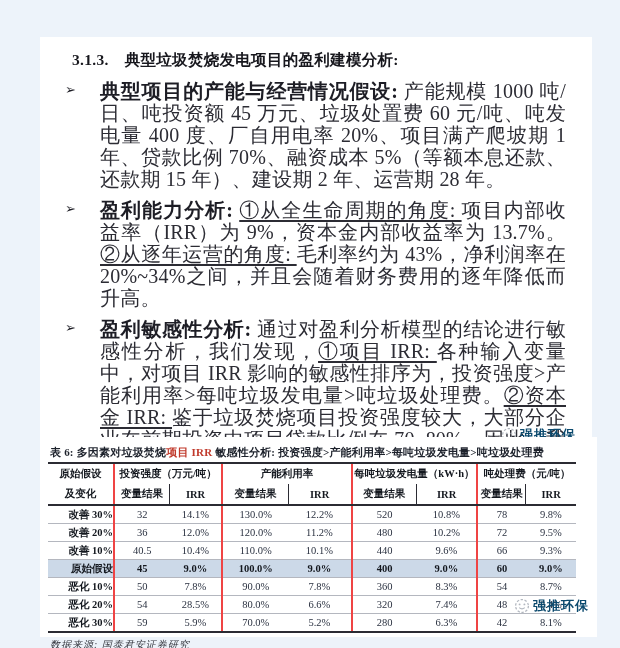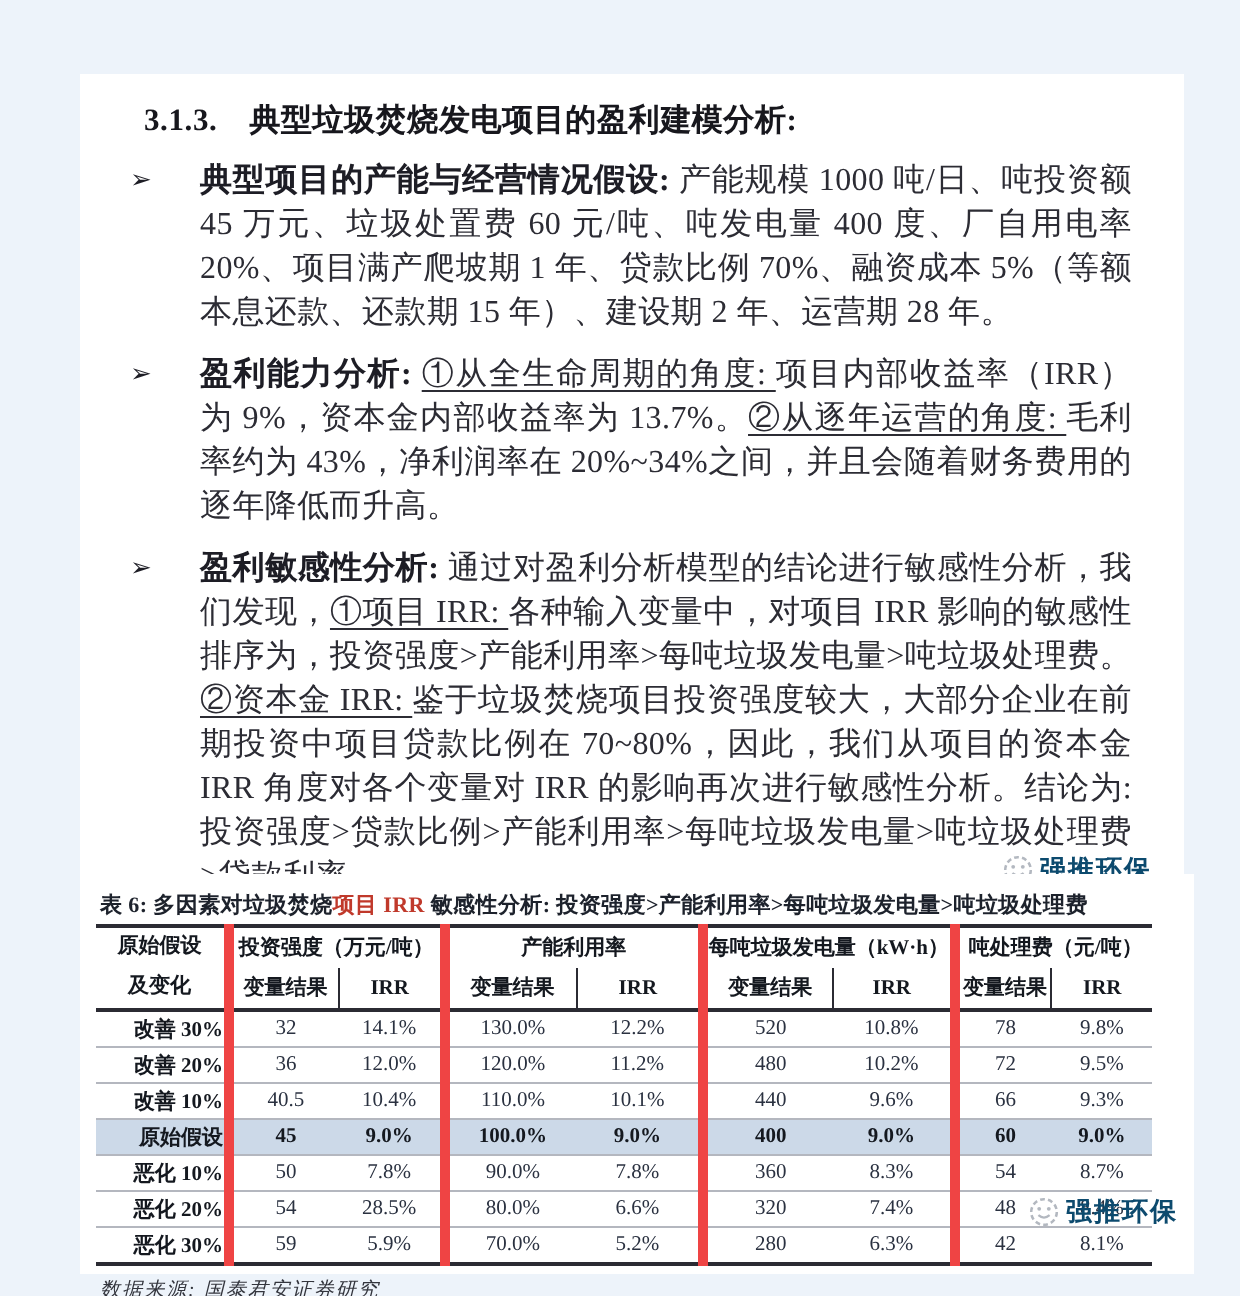--- a/index.html
+++ b/index.html
@@ -10,40 +10,40 @@
   }
   .page{position:relative;width:620px;height:648px;background:#edf3fa;overflow:hidden;}
   .panel{position:absolute;background:#ffffff;}
   .panel-text{left:40px;top:5px;width:552px;height:424px;padding:13px 26px 0 25px;box-sizing:border-box;margin-top:32px;}
   .panel-table{left:40px;top:437px;width:557px;height:200px;padding:8px 6px 0 8px;box-sizing:border-box;}
   
   h2.sec{margin:0 0 9px 7px;font-size:15.5px;color:#17171d;font-weight:bold;letter-spacing:.3px;}
   h2.sec .num{margin-right:16px;}
   .bullet{display:flex;margin-bottom:9px;color:#2c2c34;}
   .marker{flex:0 0 35px;font-size:13px;padding-top:2px;color:#1d1d25;}
-  .btext{flex:1;font-size:16px;line-height:22px;text-align:justify;letter-spacing:.2px;}
+  .btext{flex:1;font-size:20px;line-height:22px;text-align:justify;letter-spacing:.2px;}
   .btext .b{font-weight:bold;color:#1d1d25;}
   .btext .u{text-decoration:underline;text-underline-offset:3px;}
   
   .watermark{position:absolute;display:flex;align-items:center;gap:3px;color:#0c4a6e;font-size:13px;font-weight:bold;font-family:"Liberation Sans","DejaVu Sans",sans-serif;letter-spacing:1px;}
   .wm1{right:16px;bottom:17px;}
   .wm2{right:8px;bottom:22px;z-index:5;}
   .wm-icon{width:16px;height:16px;display:inline-block;}
   
   .tbl-title{font-size:11px;font-weight:bold;color:#1d222c;margin:0 0 2px 2px;letter-spacing:.2px;white-space:nowrap;}
   .tbl-title .red{color:#c0392b;}
   table.sens{border-collapse:collapse;table-layout:fixed;width:528px;font-size:10.5px;color:#2a3140;}
   table.sens td{text-align:center;padding:0;vertical-align:middle;}
   tr.h1 td{border-top:2px solid #2b2b33;height:20px;font-weight:bold;color:#14181f;}
   td.rowhead{font-weight:bold;line-height:1.9;color:#14181f;}
   td.grouphead{border-bottom:1px solid #2b2b33;}
   tr.h2 td{height:20px;font-weight:bold;color:#14181f;}
   tr.h1 td, tr.h2 td{border-bottom-width:0;}
   tr.h2 td, td.rowhead{border-bottom:2px solid #2b2b33 !important;}
-  td.gl{border-left:5px solid #ef4444;}
+  td.gl{border-left:2px solid #ef4444;}
   td.il{border-left:1px solid #2b2b33;}
   tbody td{height:17px;border-bottom:1px solid #b4b7bf;}
   tbody tr:last-child td{border-bottom:2px solid #2b2b33;}
   tbody td.rowlabel{font-weight:bold;color:#14181f;text-align:right;}
   tbody tr.hl td{background:#ccd9e8;font-weight:bold;color:#14181f;}
   .source{font-size:10px;font-style:italic;color:#33353d;margin:5px 0 0 2px;letter-spacing:1px;}
 </style>
 </head>
 <body>
 

